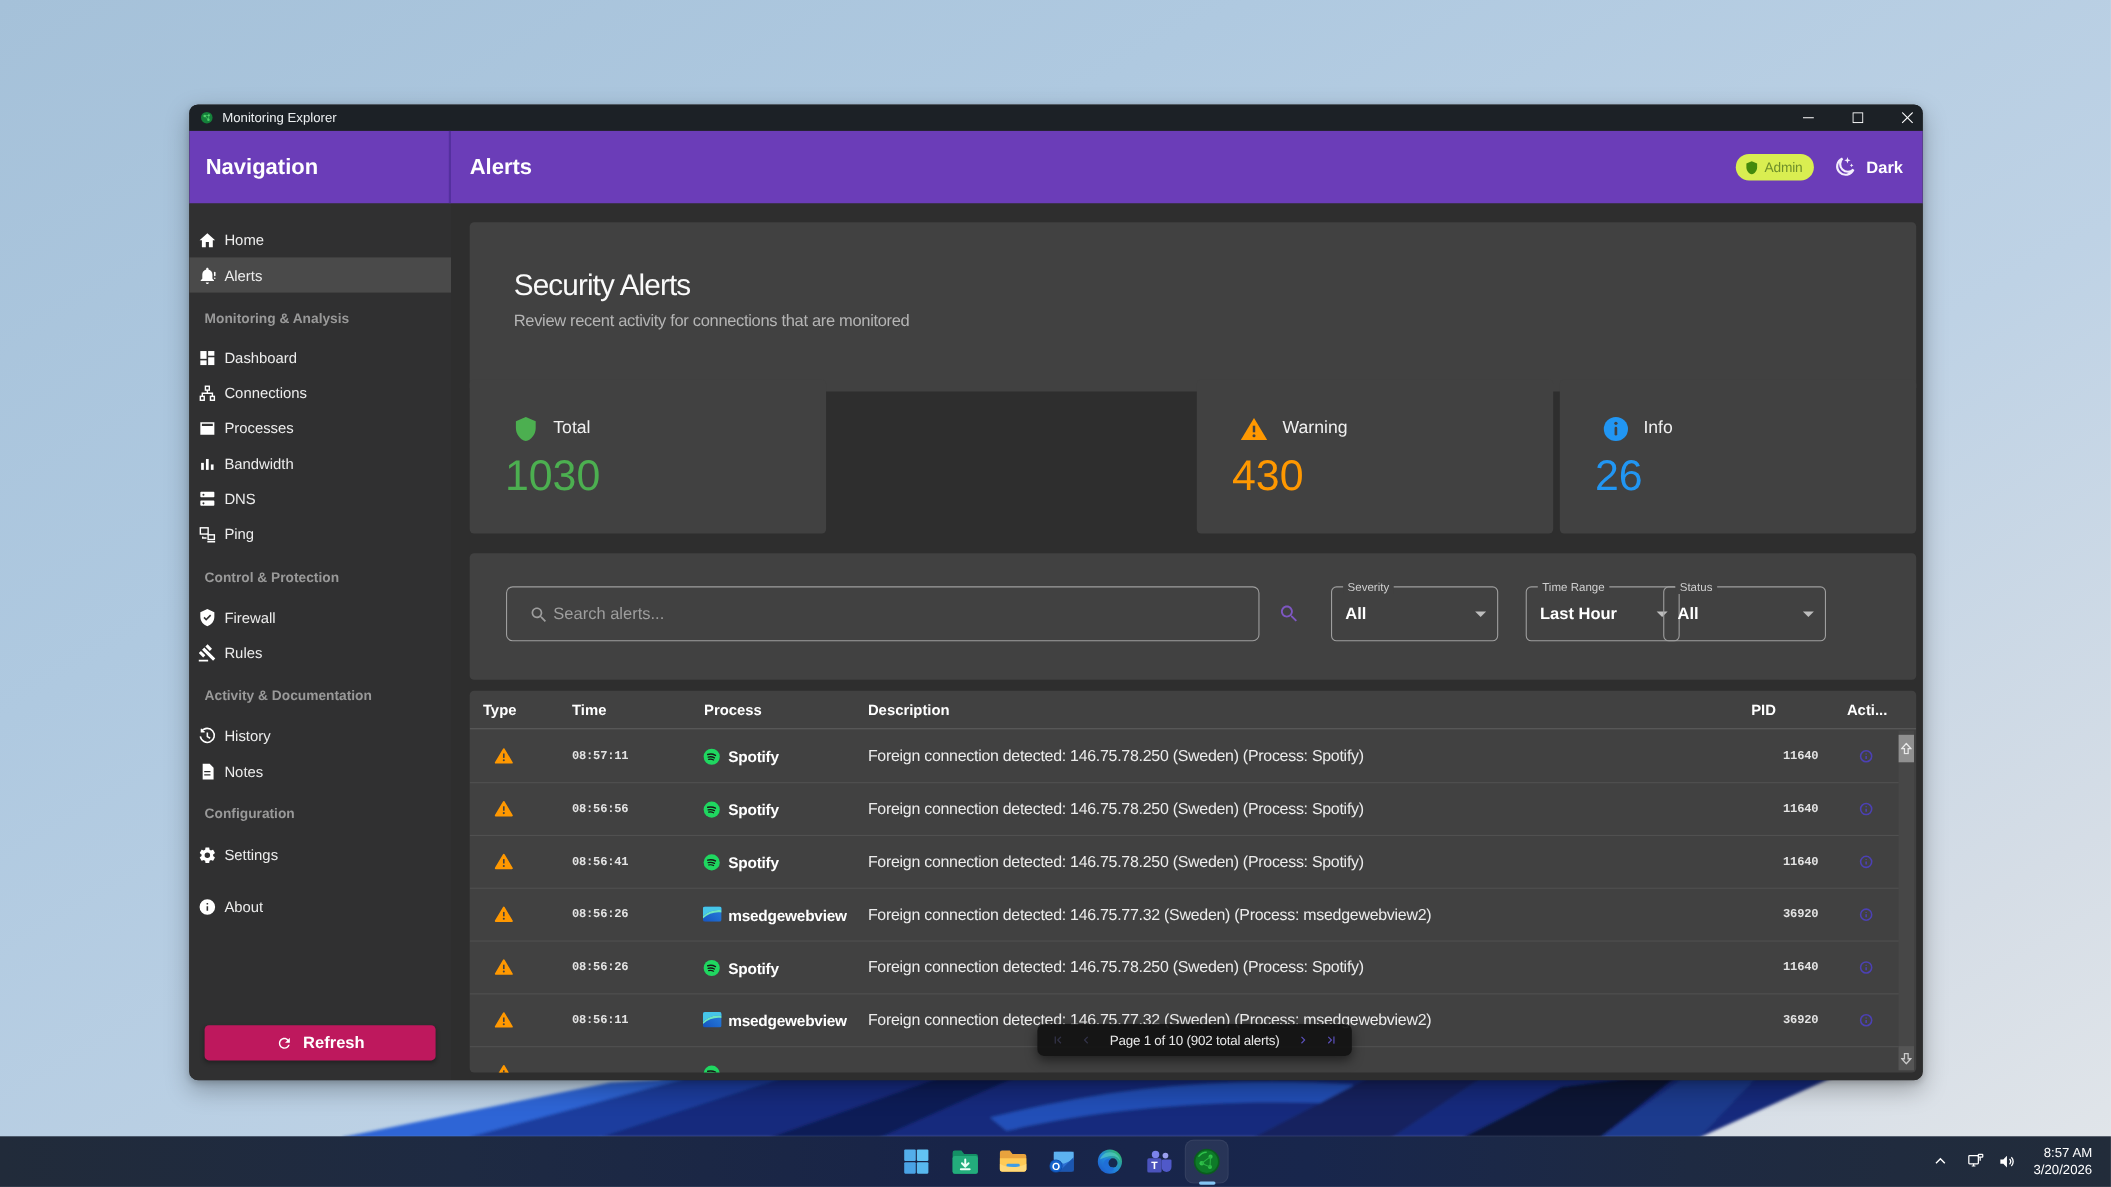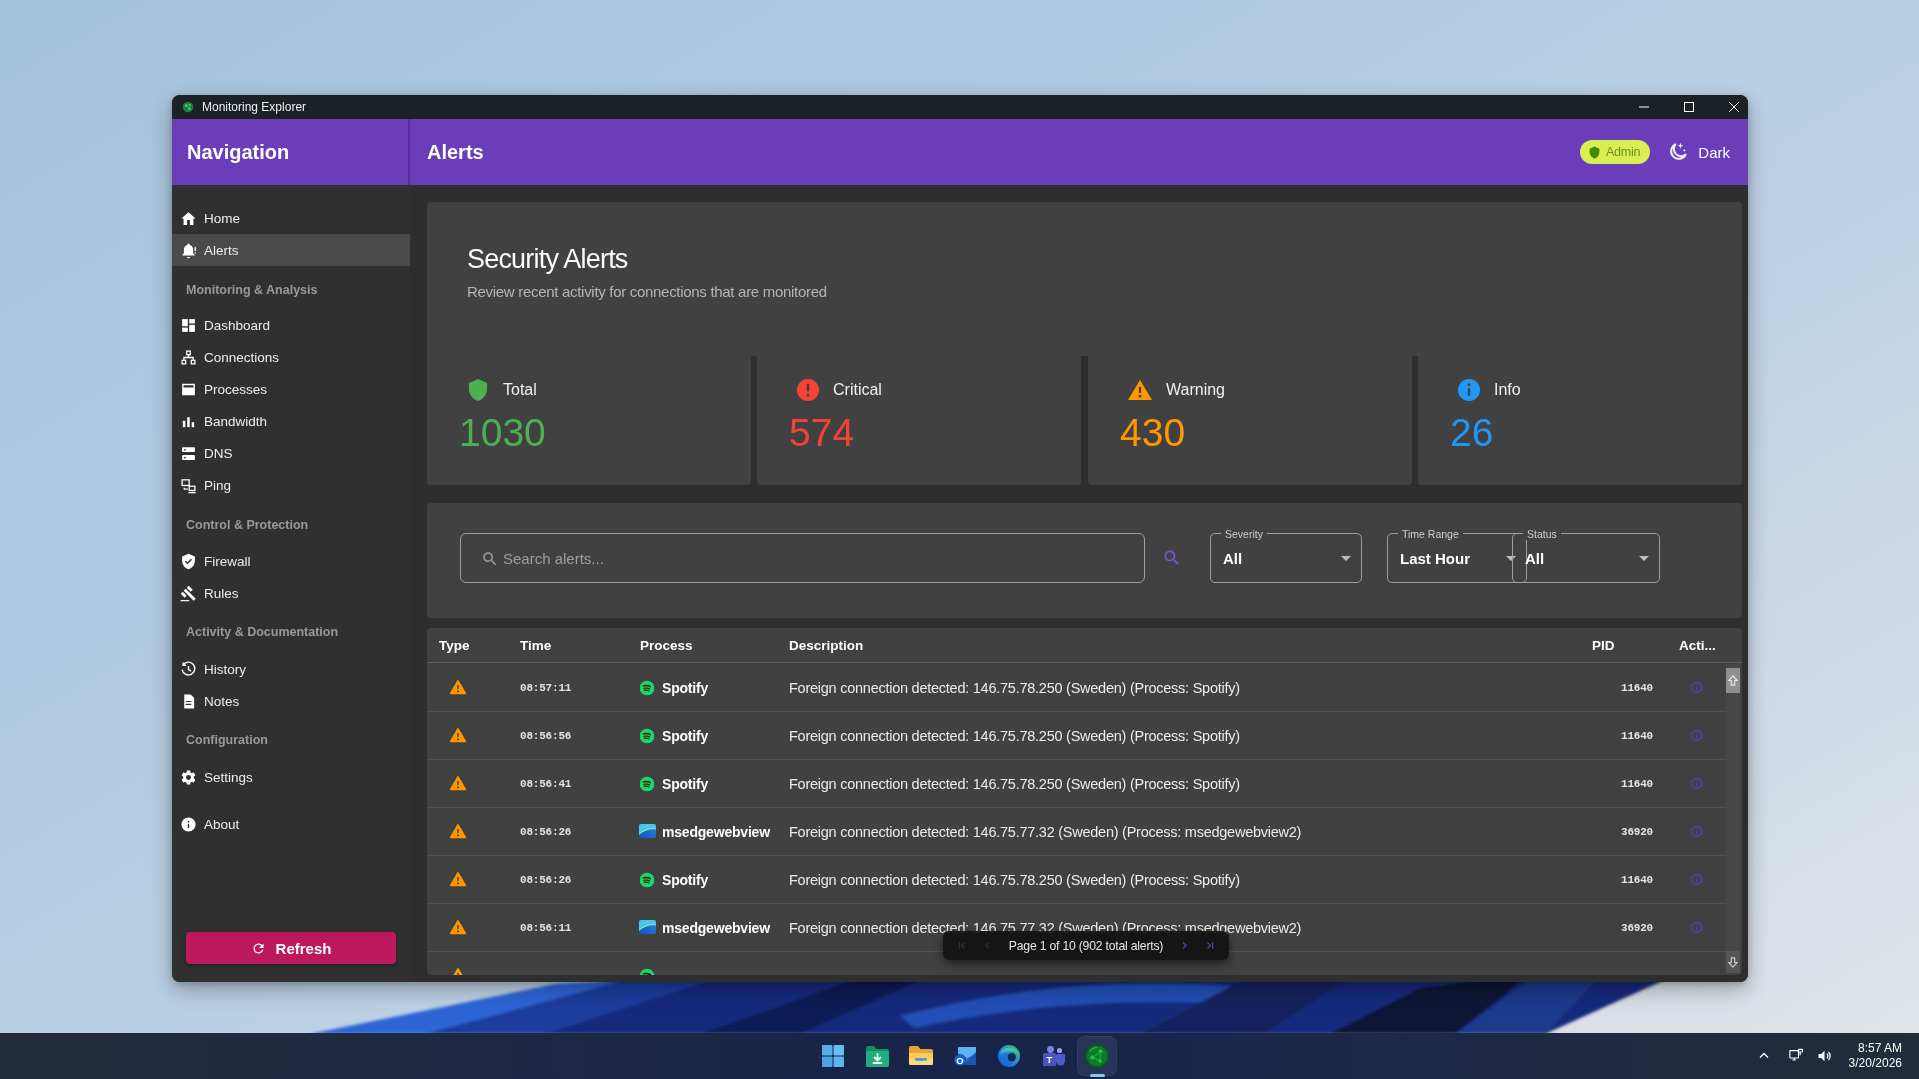--- a/index.html
+++ b/index.html
@@ -12,21 +12,21 @@
 .titlebar .title { margin-left:8px; font-size:12px; color:#eceff1; }
 .wbtns { position:absolute; right:-8px; top:0; height:24px; display:flex; }
 .wbtn { width:45px; height:24px; display:flex; align-items:center; justify-content:center; }
 .appbar { height:66px; background:#6b3db8; display:flex; align-items:center; position:relative; }
 .appbar .navtitle { width:238px; padding-left:15px; font-size:20px; font-weight:bold; color:#fff; height:66px; display:flex; align-items:center; border-right:2px solid #54309e; }
 .appbar .pagetitle { padding-left:17px; font-size:20px; font-weight:bold; color:#fff; }
 .appbar .right { position:absolute; right:18px; top:0; height:66px; display:flex; align-items:center; gap:18px; }
 .chip { height:24px; border-radius:12px; background:#d9ee51; display:flex; align-items:center; padding:0 10px 0 8px; gap:5px; }
 .chip span { font-size:12.5px; letter-spacing:-0.2px; color:#6f8f2a; }
 .darkmode { display:flex; align-items:center; gap:10px; }
-.darkmode span { font-size:15px; font-weight:normal; color:#fff; }
+.darkmode span { font-size:15px; font-weight:bold; color:#fff; }
 .wbody { display:flex; height:797px; }
 .sidebar { width:238px; background:#303031; position:relative; flex:none; }
 .navitem { position:absolute; left:0; width:238px; height:32px; display:flex; align-items:center; }
 .navitem svg { margin-left:8px; flex:none; }
 .navitem span { margin-left:7px; font-size:13.5px; color:#ededed; }
 .navitem.sel { background:#4a4a4a; }
 .navhead { position:absolute; left:14px; font-size:12.5px; font-weight:bold; color:#999; }
 .refreshbtn { position:absolute; left:14px; top:747px; width:210px; height:32px; background:#be185d; border-radius:4px; display:flex; align-items:center; justify-content:center; gap:10px; color:#fff; font-size:15px; font-weight:bold; box-shadow:0 2px 4px rgba(0,0,0,.3); }
 .main { flex:1; background:#2e2e2e; position:relative; }
 .card { position:absolute; background:#414141; border-radius:4px; }
@@ -255,31 +255,20 @@
       </div>
       <div class="card stat" style="left:17px">
         <div class="lab">
           <svg width="24" height="24" viewBox="0 0 24 24">
               <path d="M12 1 L21 5 V11 C21 16.5 17.2 21.7 12 23 C6.8 21.7 3 16.5 3 11 V5 Z" fill="#4caf50"></path>
             </svg>
           <span>Total</span>
         </div>
         <div class="num" style="color:#4caf50">1030</div>
       </div>
-      <div class="card stat" style="left:347px">
-        <div class="lab">
-          <svg width="24" height="24" viewBox="0 0 24 24">
-              <circle cx="12" cy="12" r="11" fill="#f44336"></circle>
-              <rect x="10.8" y="5.5" width="2.4" height="8" rx="1.2" fill="#414141"></rect>
-              <circle cx="12" cy="17" r="1.5" fill="#414141"></circle>
-            </svg>
-          <span>Critical</span>
-        </div>
-        <div class="num" style="color:#f44336">574</div>
-      </div>
       <div class="card stat" style="left:678px">
         <div class="lab">
           <svg width="26" height="24" viewBox="0 0 26 24">
               <path d="M13 2 L25 22 H1 Z" fill="#ff9800"></path>
               <rect x="11.9" y="9" width="2.2" height="6" fill="#414141"></rect>
               <circle cx="13" cy="18.2" r="1.4" fill="#414141"></circle>
             </svg>
           <span>Warning</span>
         </div>
         <div class="num" style="color:#ff9800">430</div>

